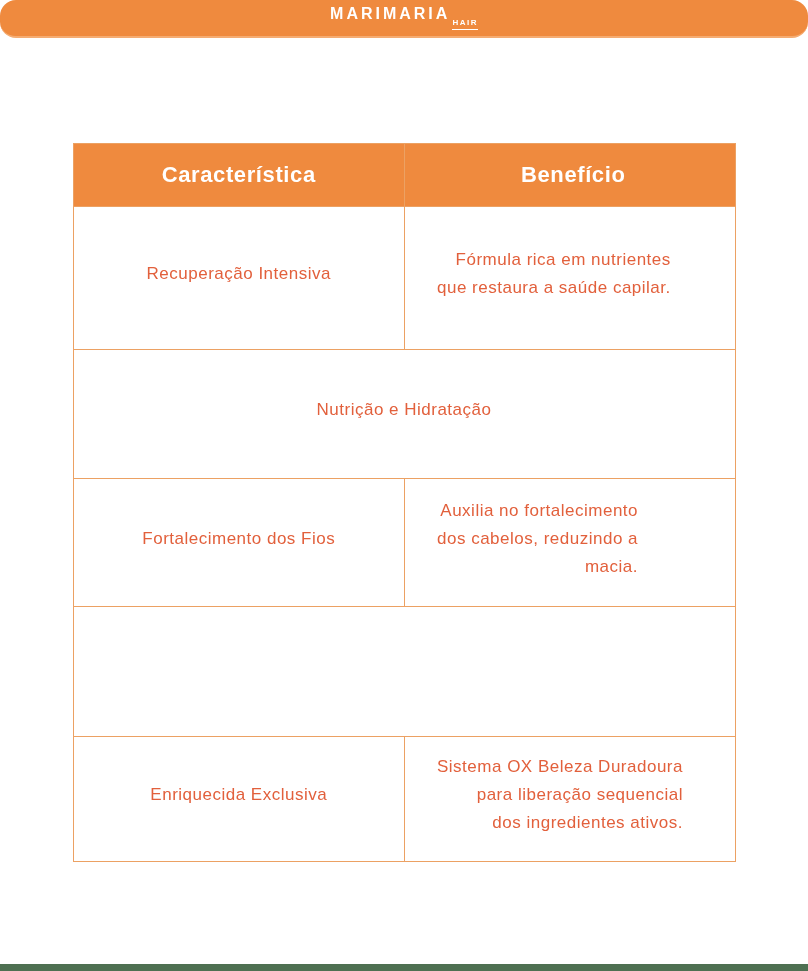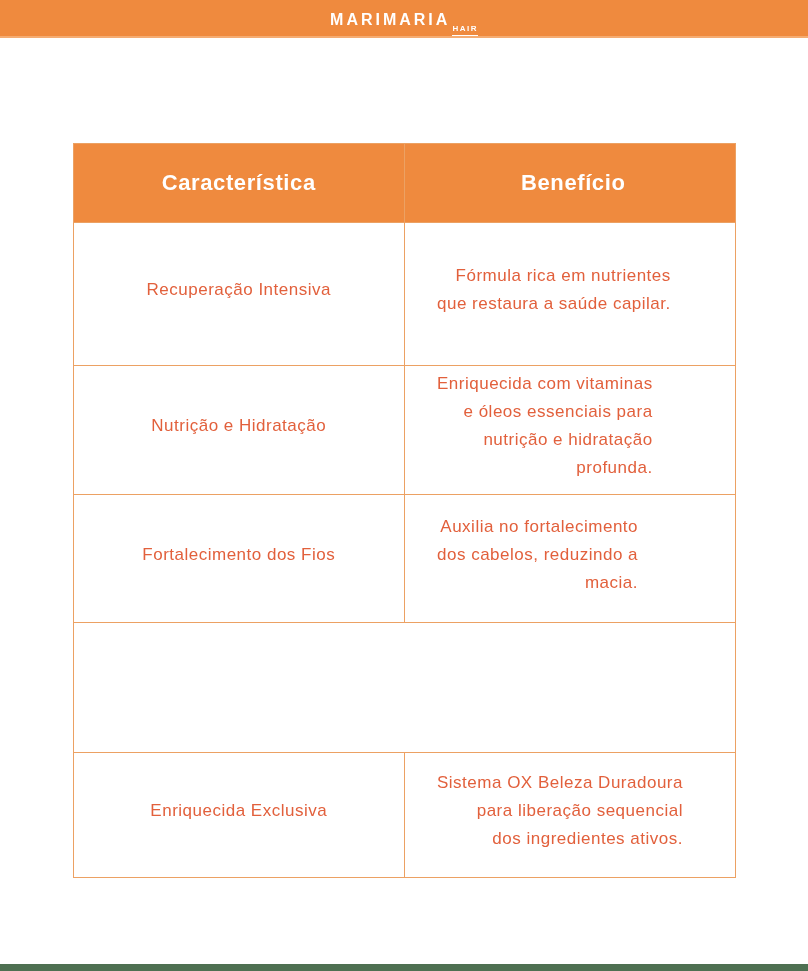--- a/index.html
+++ b/index.html
@@ -21,22 +21,23 @@
     font-family: "Liberation Sans", sans-serif;
   }
 
   
   .topbar {
     width: 100%;
     height: 38px;
     background: var(--orange);
     border-bottom: 2px solid var(--orange-light);
     display: flex;
-    align-items: flex-end;
+    align-items: center;
     justify-content: center;
+    border-radius: 16px;
   }
   .logo {
     color: var(--white);
     display: flex;
     align-items: flex-start;
     line-height: 1;
     user-select: none;
   }
   .logo-main {
     font-size: 16px;
@@ -56,21 +57,21 @@
   
   .feature-table {
     width: 663px;
     margin: 105px auto 0 auto;
     border: 1px solid var(--border);
     background: #FFFFFF;
   }
   .thead {
     display: flex;
     background: var(--orange);
-    height: 78px;
+    height: 62px;
   }
   .th {
     flex: 1 1 50%;
     display: flex;
     align-items: center;
     justify-content: center;
     color: var(--white);
     font-size: 22px;
     font-weight: bold;
     letter-spacing: 0.6px;
@@ -137,24 +138,20 @@
     </div>
     <div id="rows">
   <div class="trow">
     <div class="td td-feature">Recuperação Intensiva</div>
     <div class="td td-benefit">Fórmula rica em nutrientes
 que restaura a saúde capilar.</div>
   </div>
 
   <div class="trow">
     <div class="td td-feature">Nutrição e Hidratação</div>
-    <div class="td td-benefit">Enriquecida com vitaminas
-e óleos essenciais para
-nutrição e hidratação
-profunda.</div>
   </div>
 
   <div class="trow">
     <div class="td td-feature">Fortalecimento dos Fios</div>
     <div class="td td-benefit">Auxilia no fortalecimento
 dos cabelos, reduzindo a
 macia.</div>
   </div>
 
   <div class="trow">

